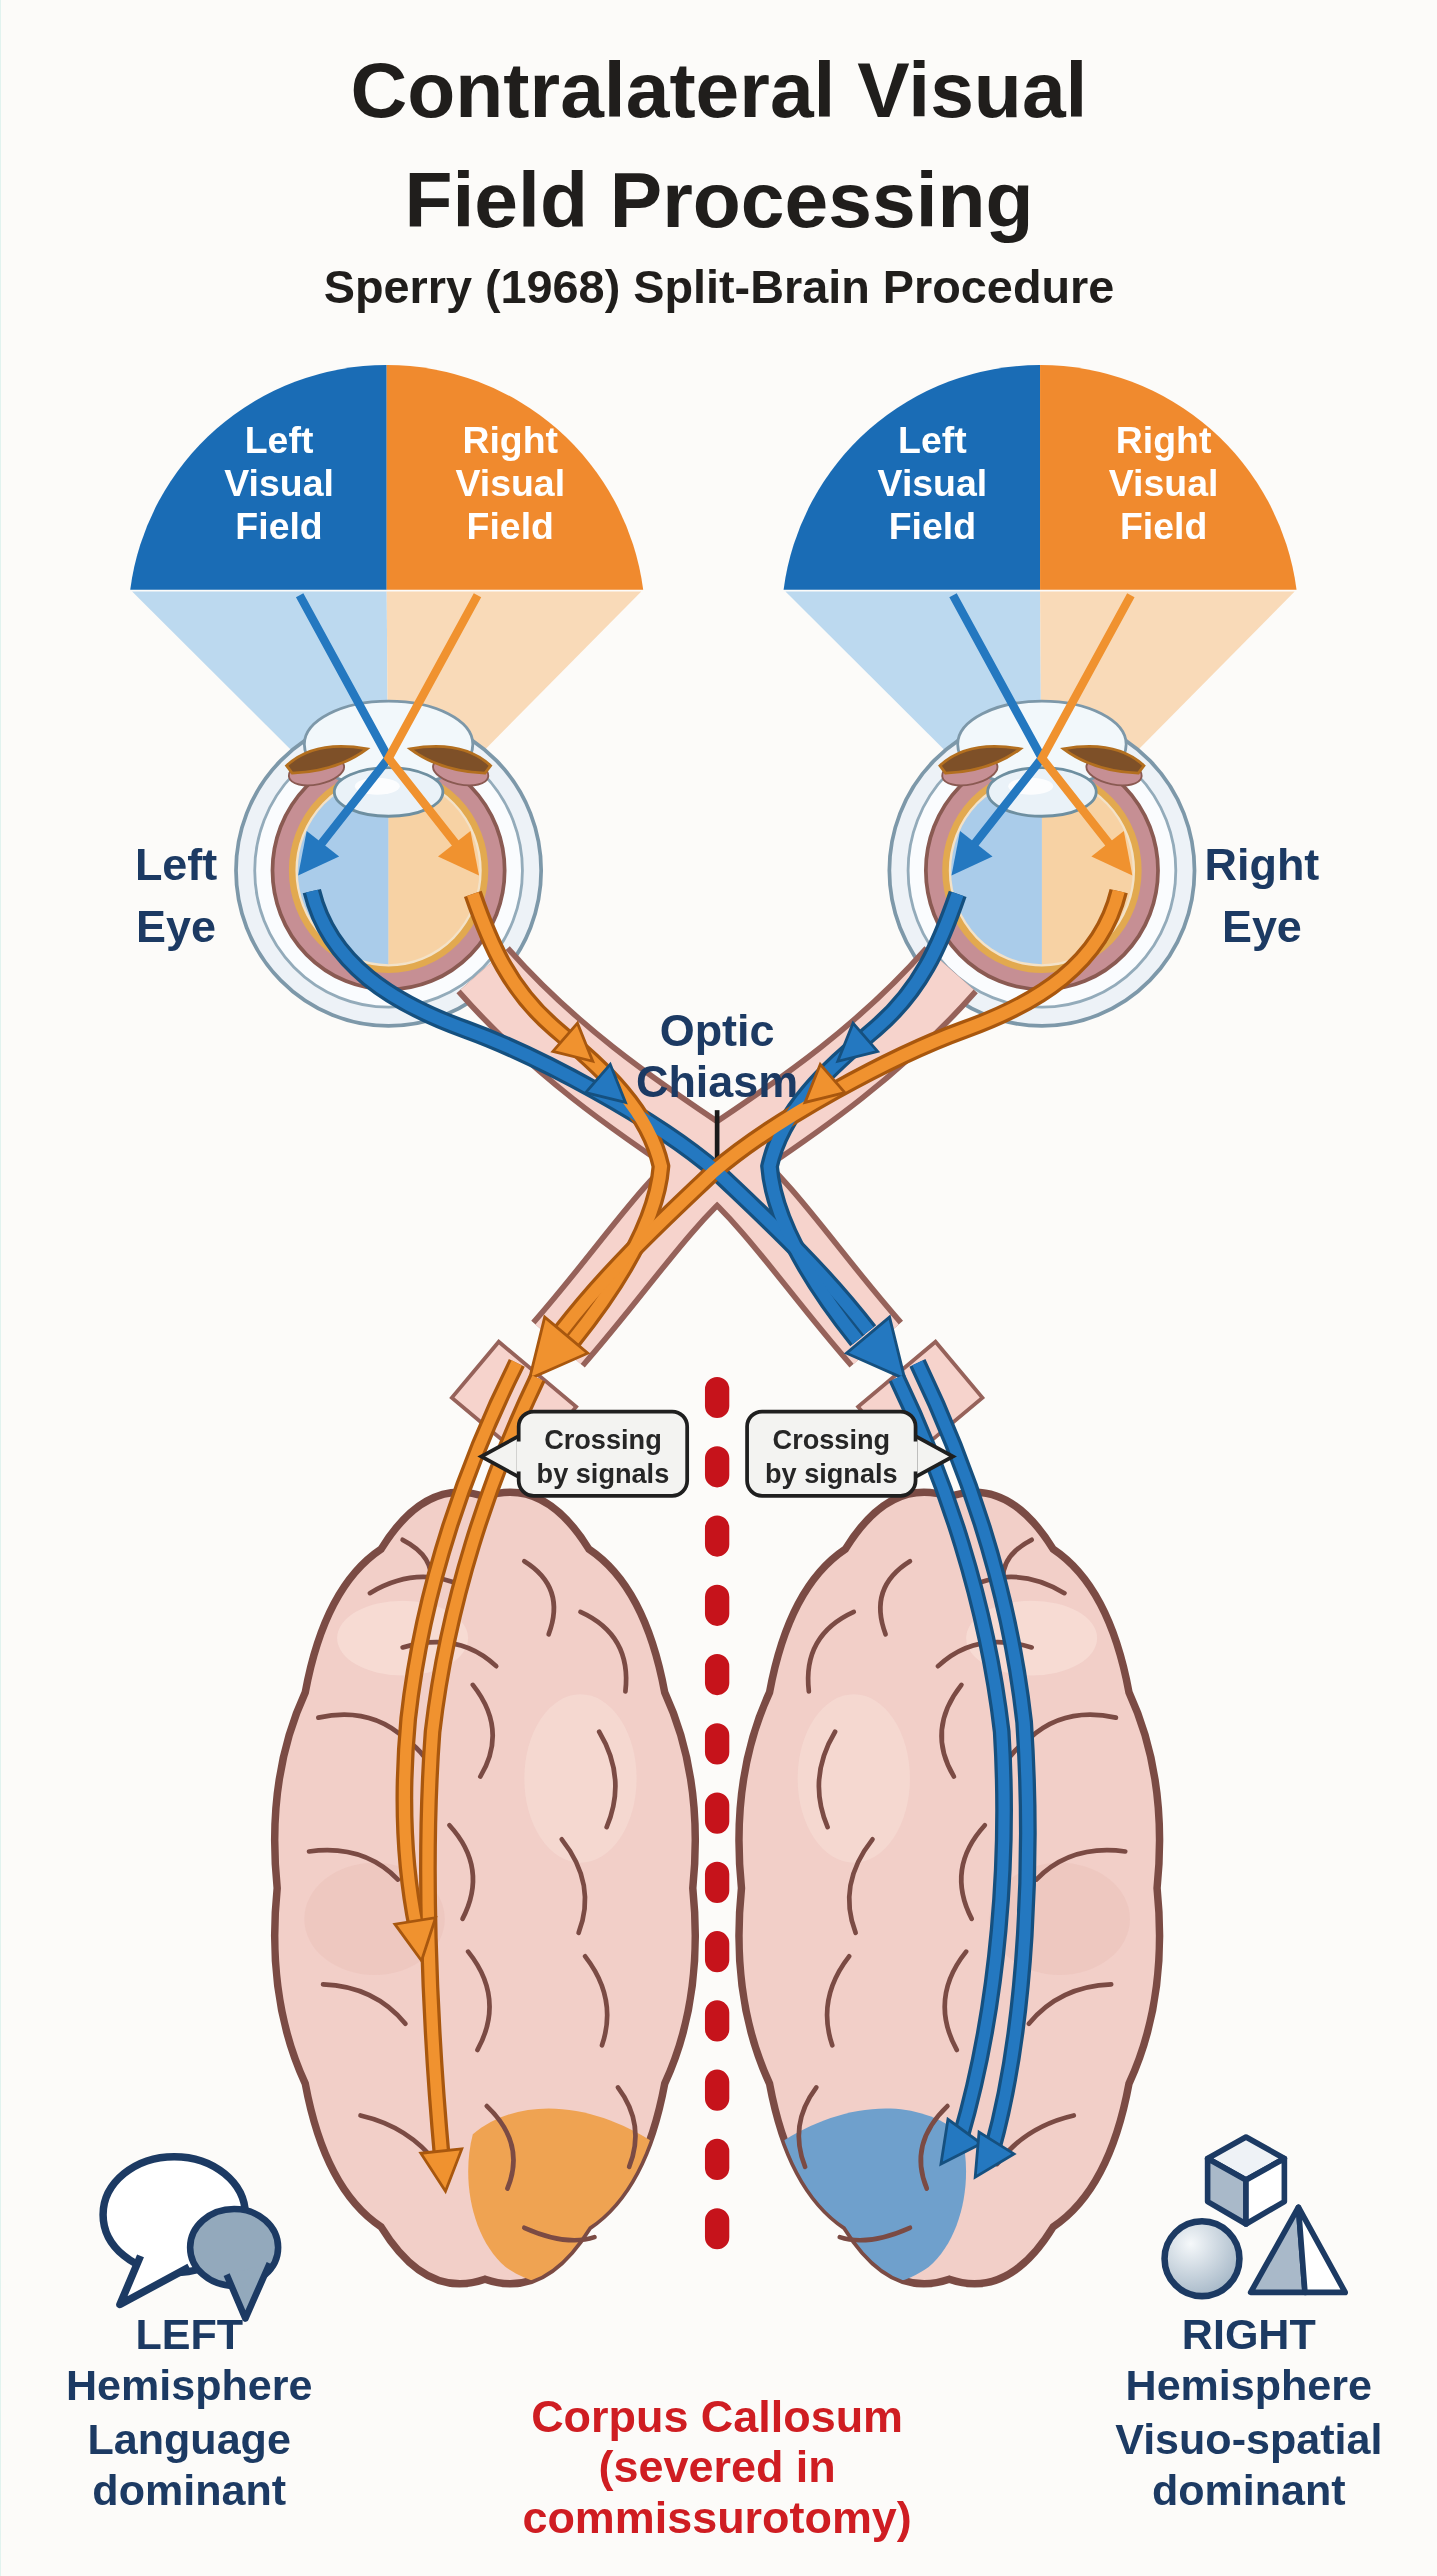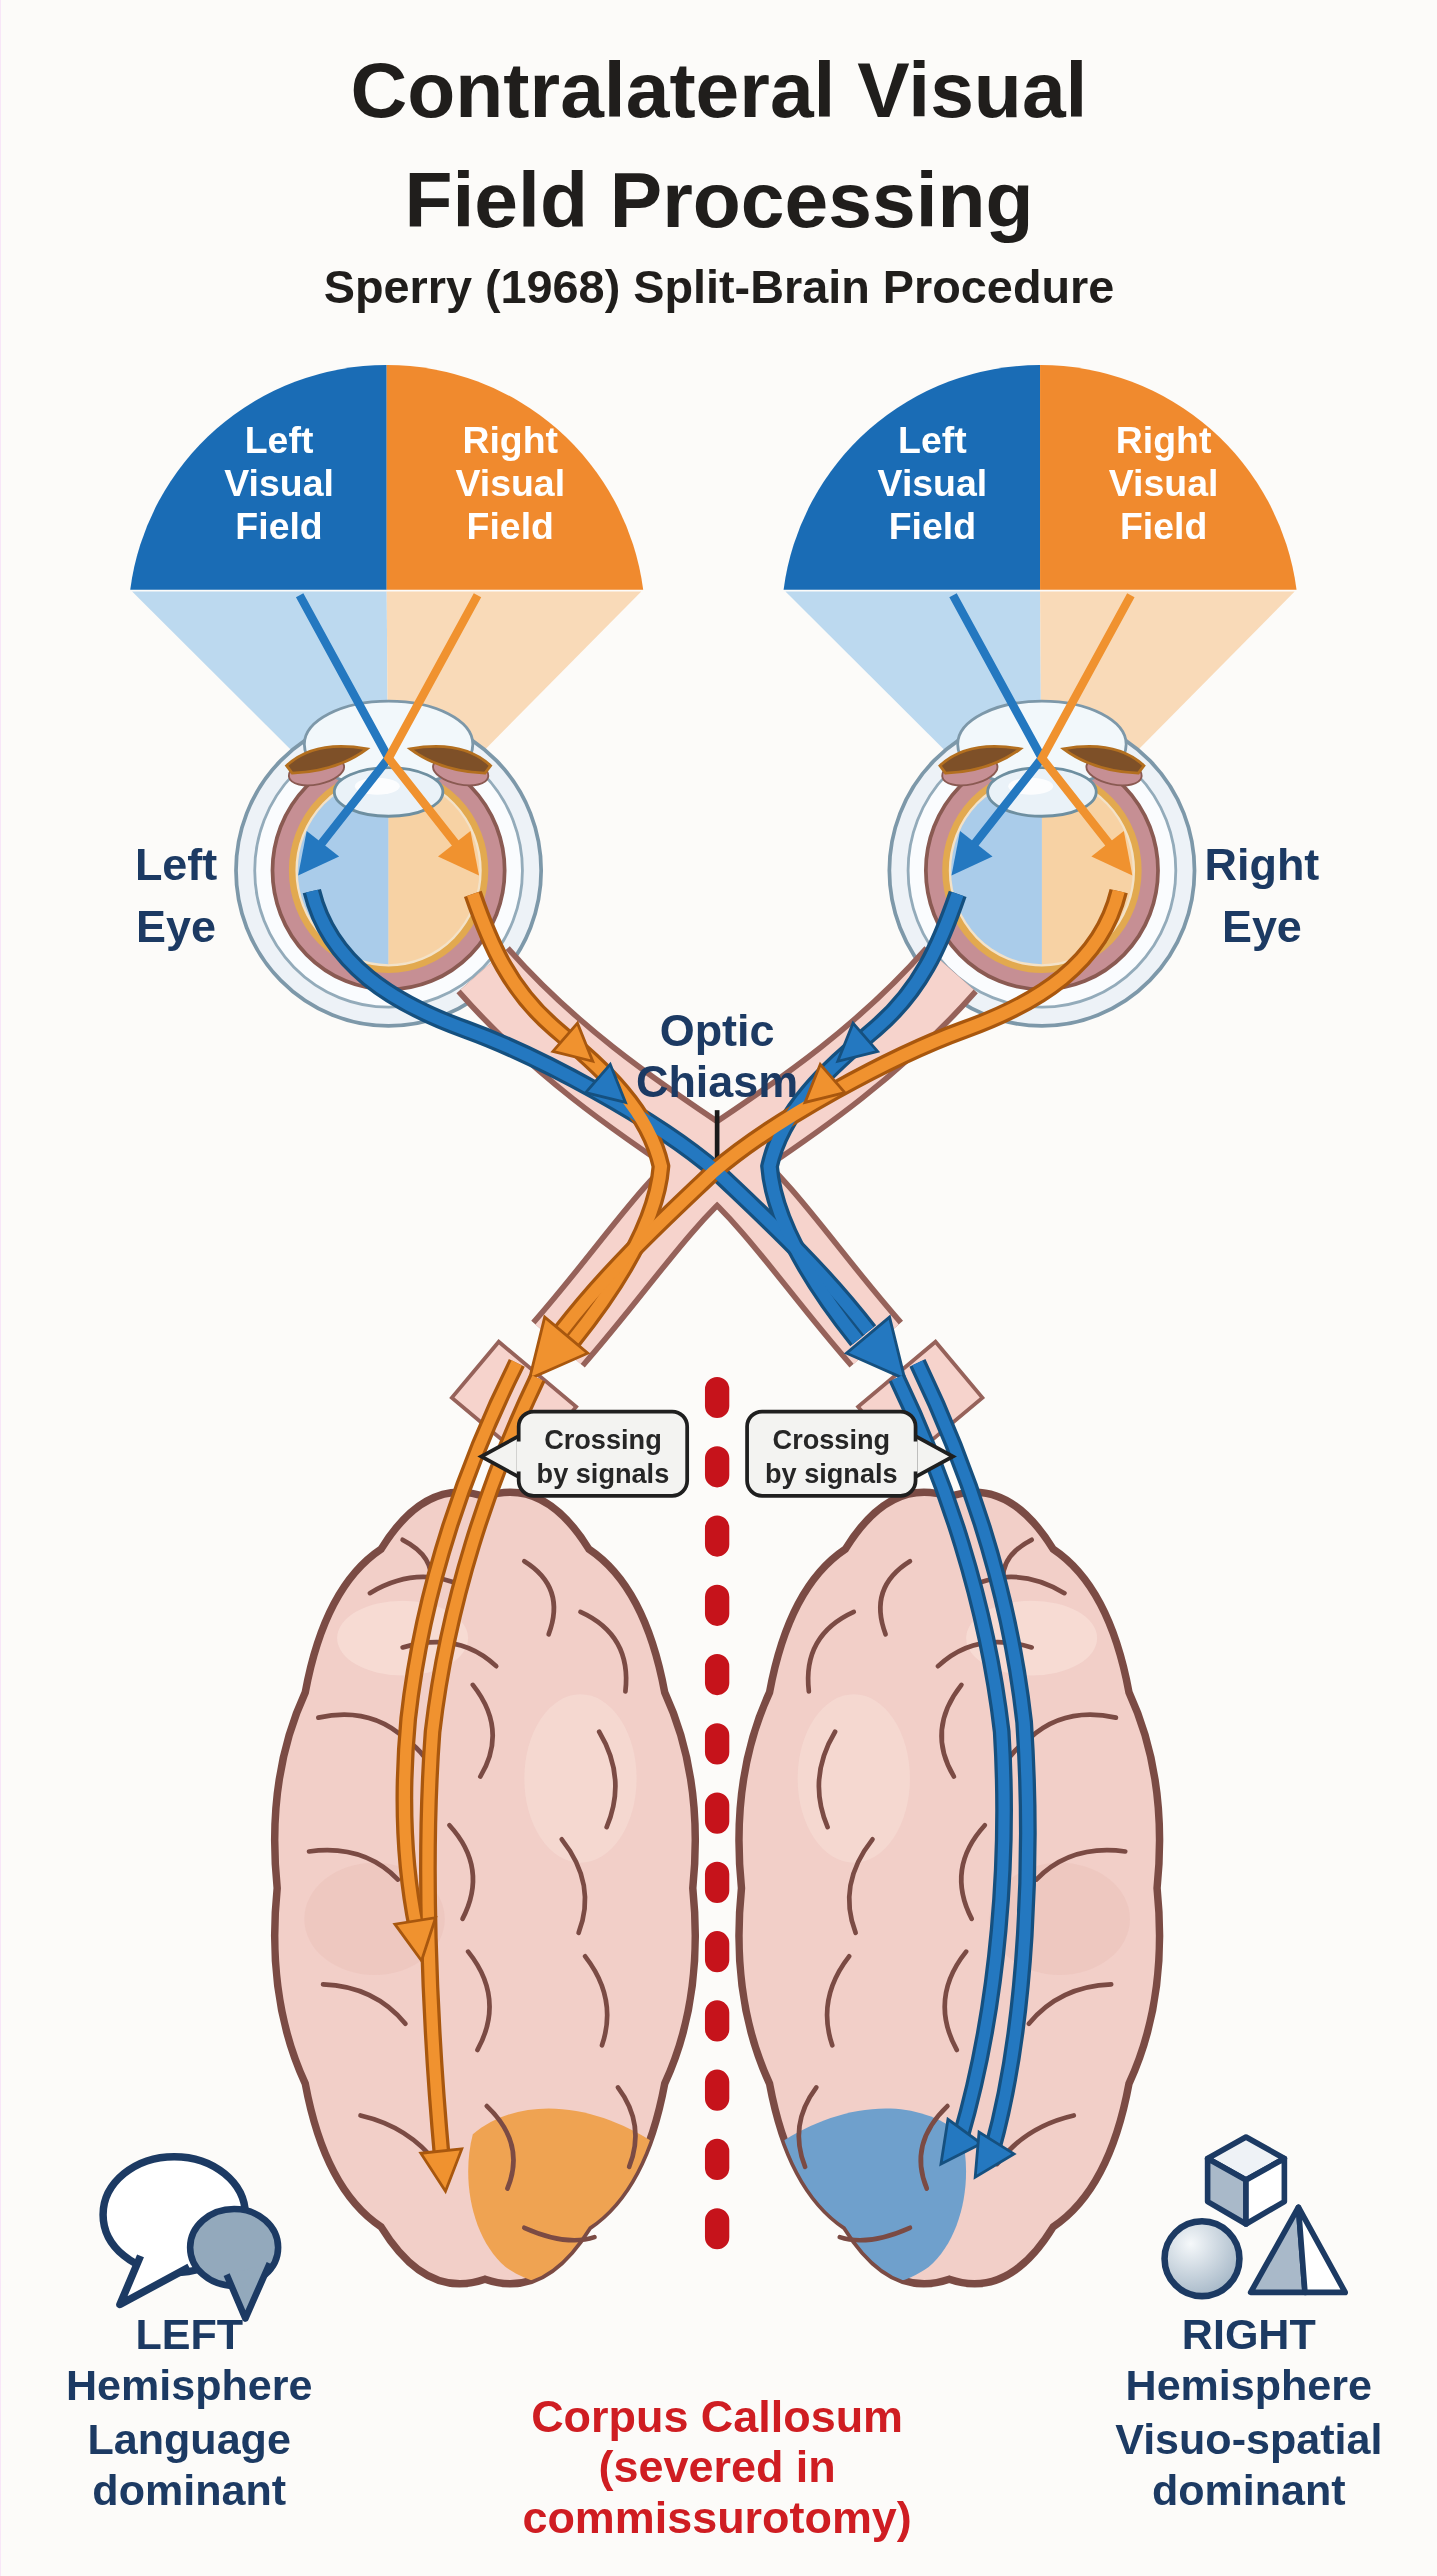--- a/index.html
+++ b/index.html
@@ -1,16 +1,16 @@
 <!DOCTYPE html>
 <html style="font-size:15px"><head>
 <meta charset="utf-8">
 <style>
   html,body{margin:0;padding:0;background:#ffffff;}
-  #stage{position:relative;width:1438px;height:2576px;background:#d946ef;overflow:hidden;
+  #stage{position:relative;width:1438px;height:2576px;background:#14b8a6;overflow:hidden;
          font-family:"Liberation Sans", sans-serif;text-decoration:underline;}
   svg{position:absolute;left:0;top:0;}
   text{font-family:"Liberation Sans", sans-serif;}
   .t-title{font-size:84px;font-weight:700;fill:#201e1c;}
   .t-sub{font-size:50px;font-weight:700;fill:#201e1c;}
   .t-field{font-size:40px;font-weight:700;fill:#ffffff;}
   .t-eye{font-size:48px;font-weight:700;fill:#1c3a63;}
   .t-chiasm{font-size:48px;font-weight:700;fill:#1c3a63;}
   .t-callout{font-size:29px;font-weight:700;fill:#262626;}
   .t-corpus{font-size:48px;font-weight:700;fill:#cf1d22;}

